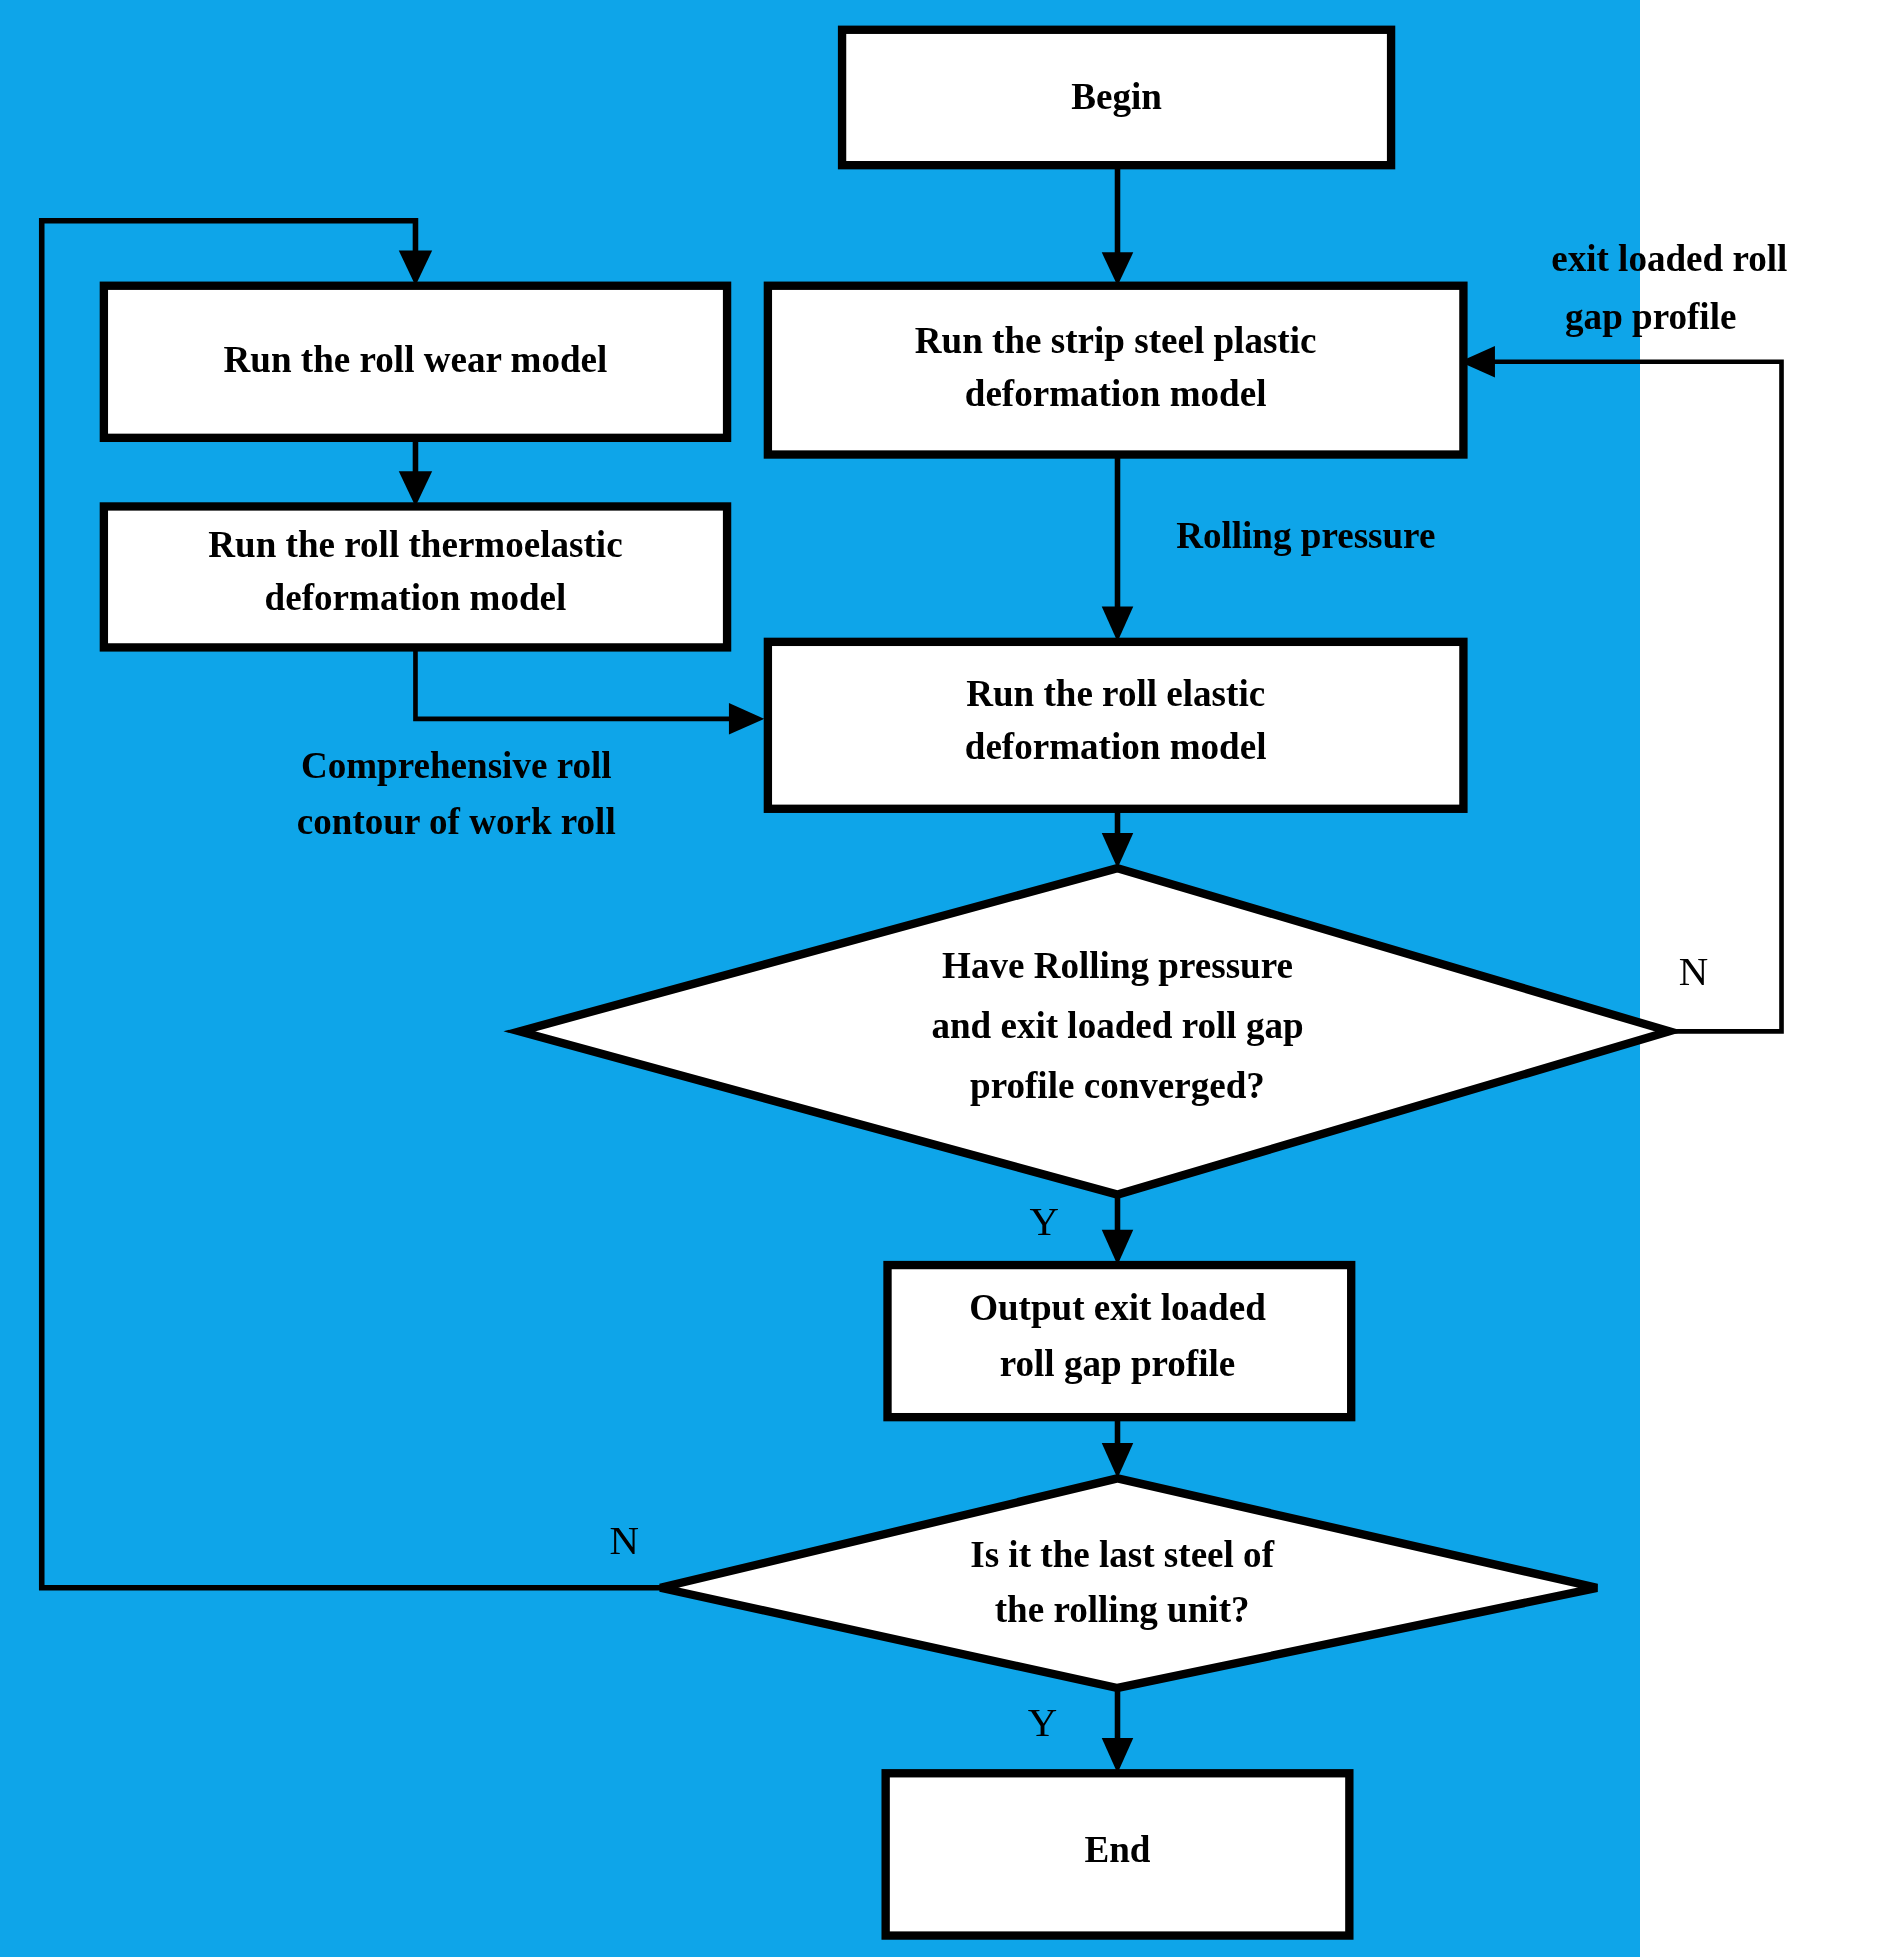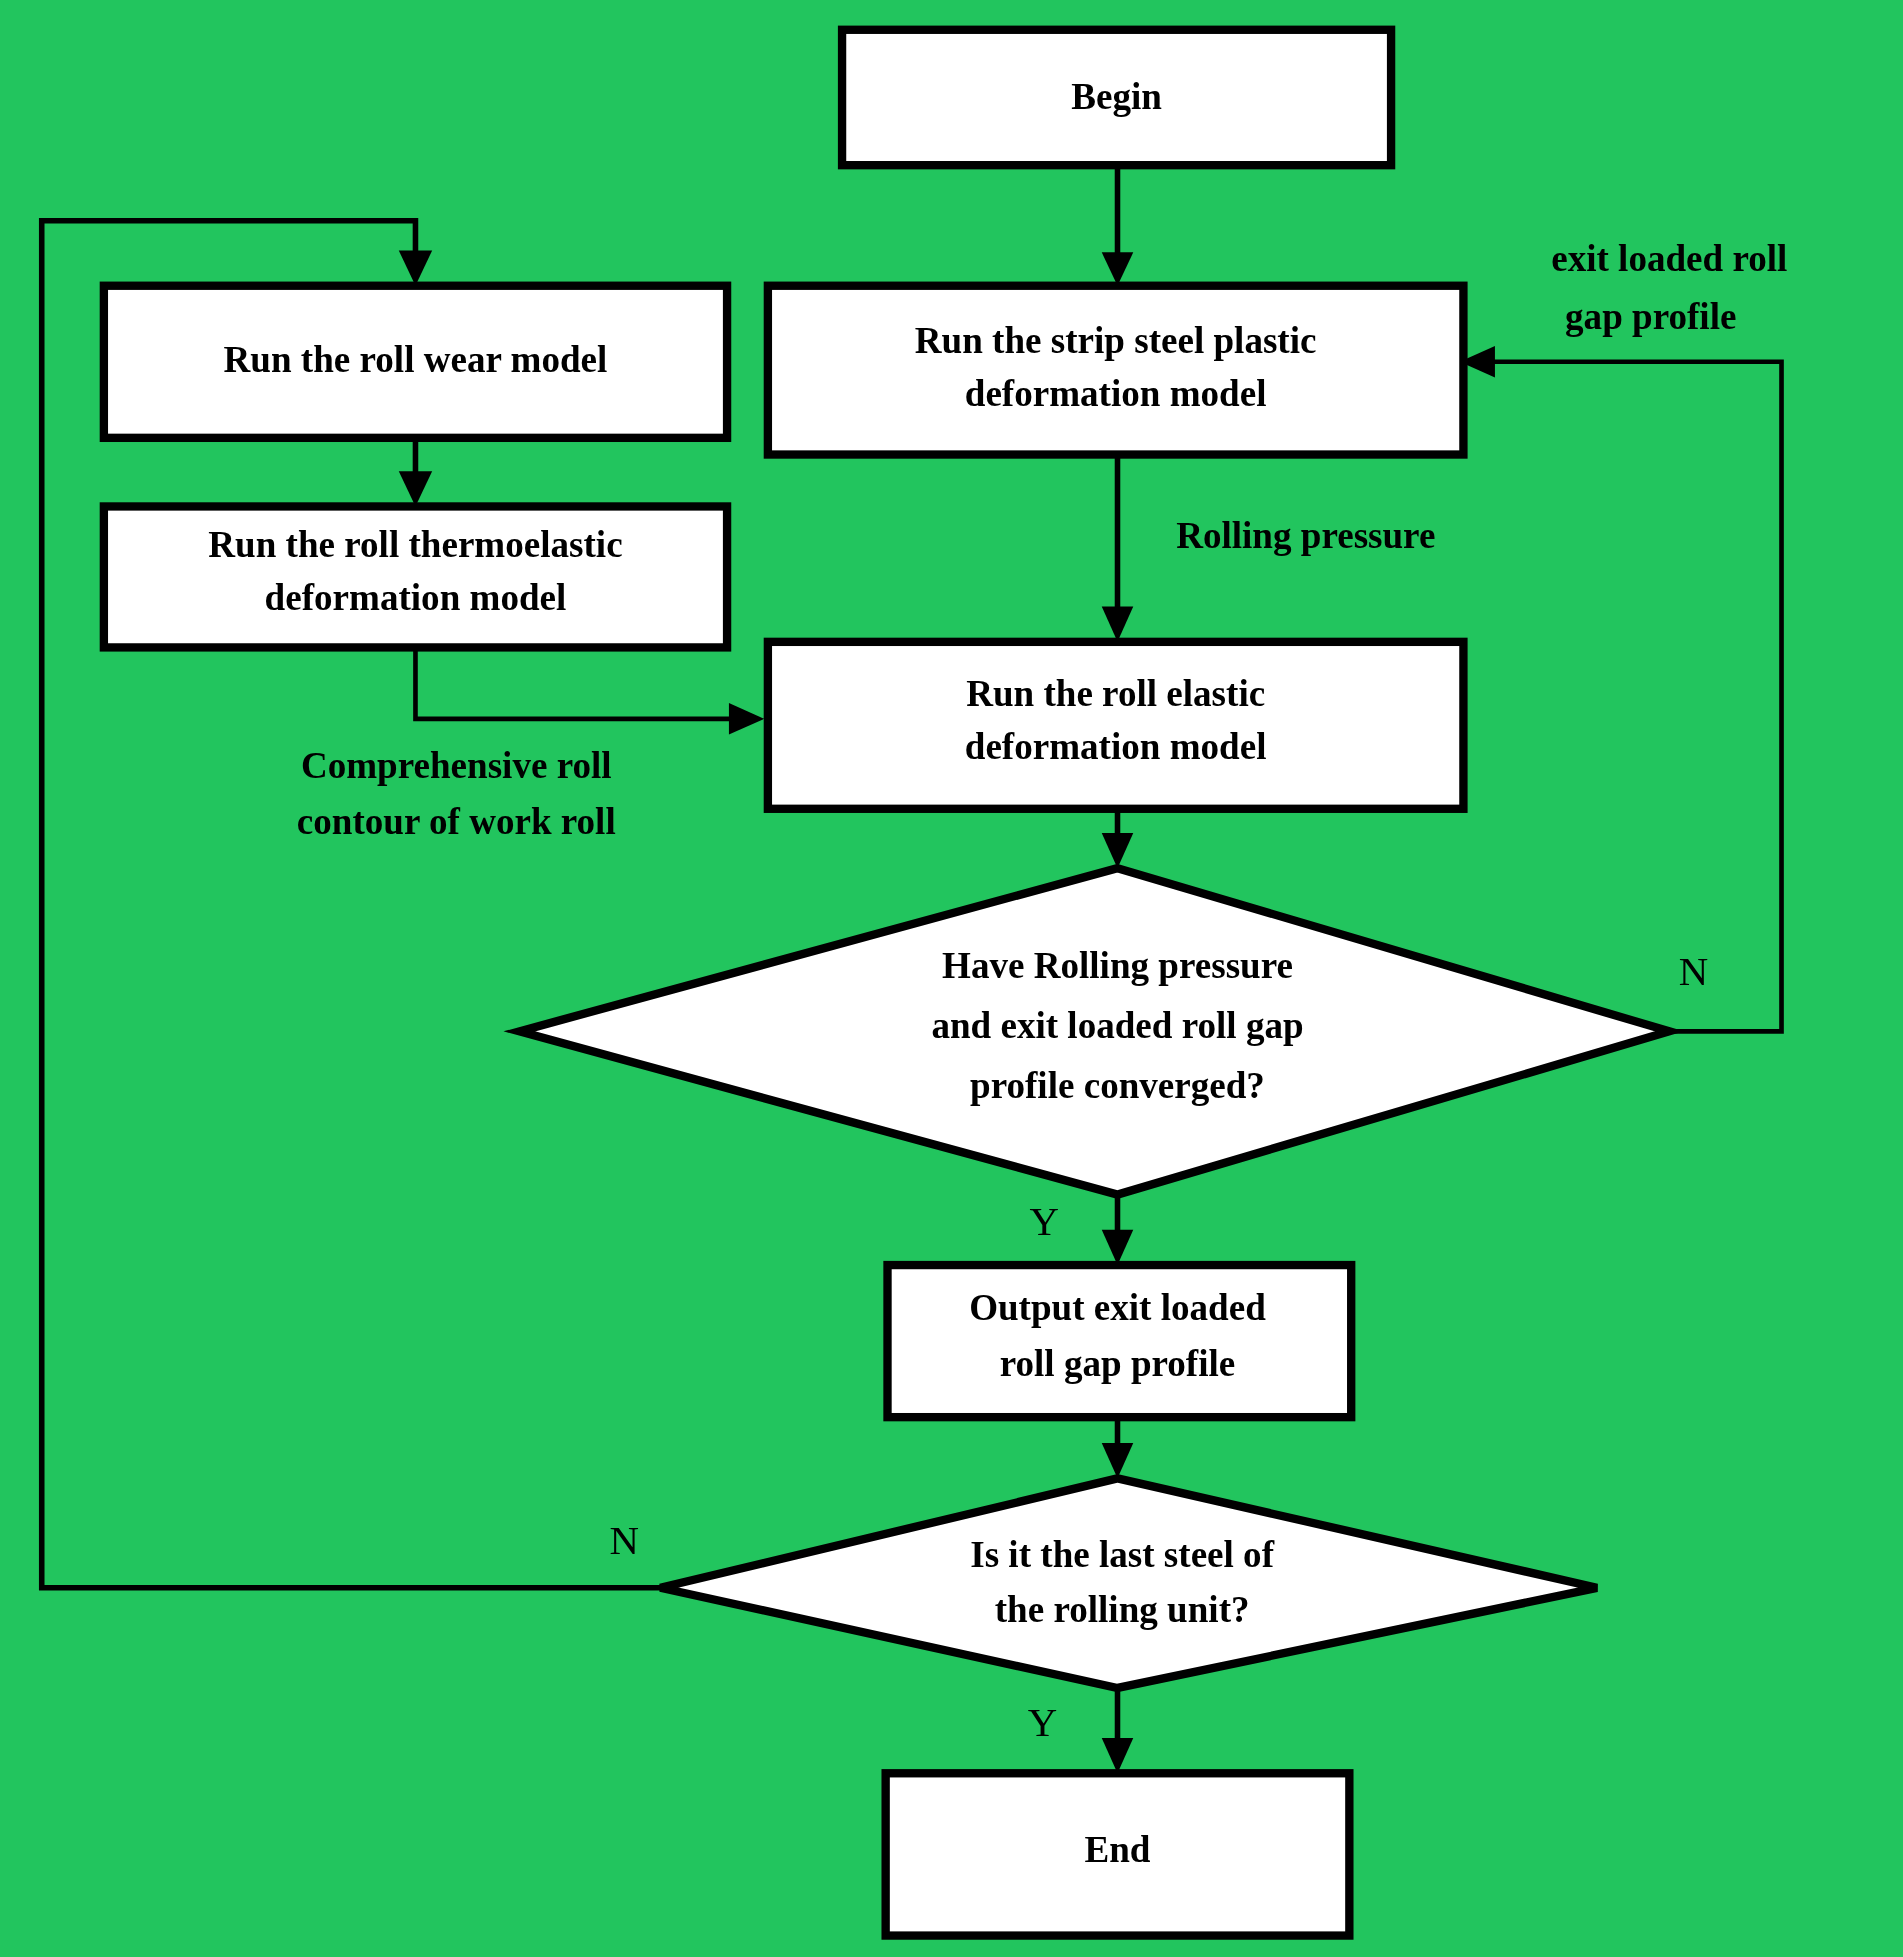--- a/index.html
+++ b/index.html
@@ -8,23 +8,23 @@
     background: #ffffff;
   }
   body {
     width: 1903px;
     height: 1957px;
     font-family: "Liberation Serif", "DejaVu Serif", serif;
     overflow: hidden;
   }
   #flowchart-root {
     position: relative;
-    width: 1903px;
+    width: 1640px;
     height: 1957px;
-    background: #22c55e;
+    background: #0ea5e9;
   }
   svg.chart-canvas {
     position: absolute;
     top: 0;
     left: 0;
     width: 1903px;
     height: 1957px;
   }
   .node-rect {
     fill: #ffffff;

